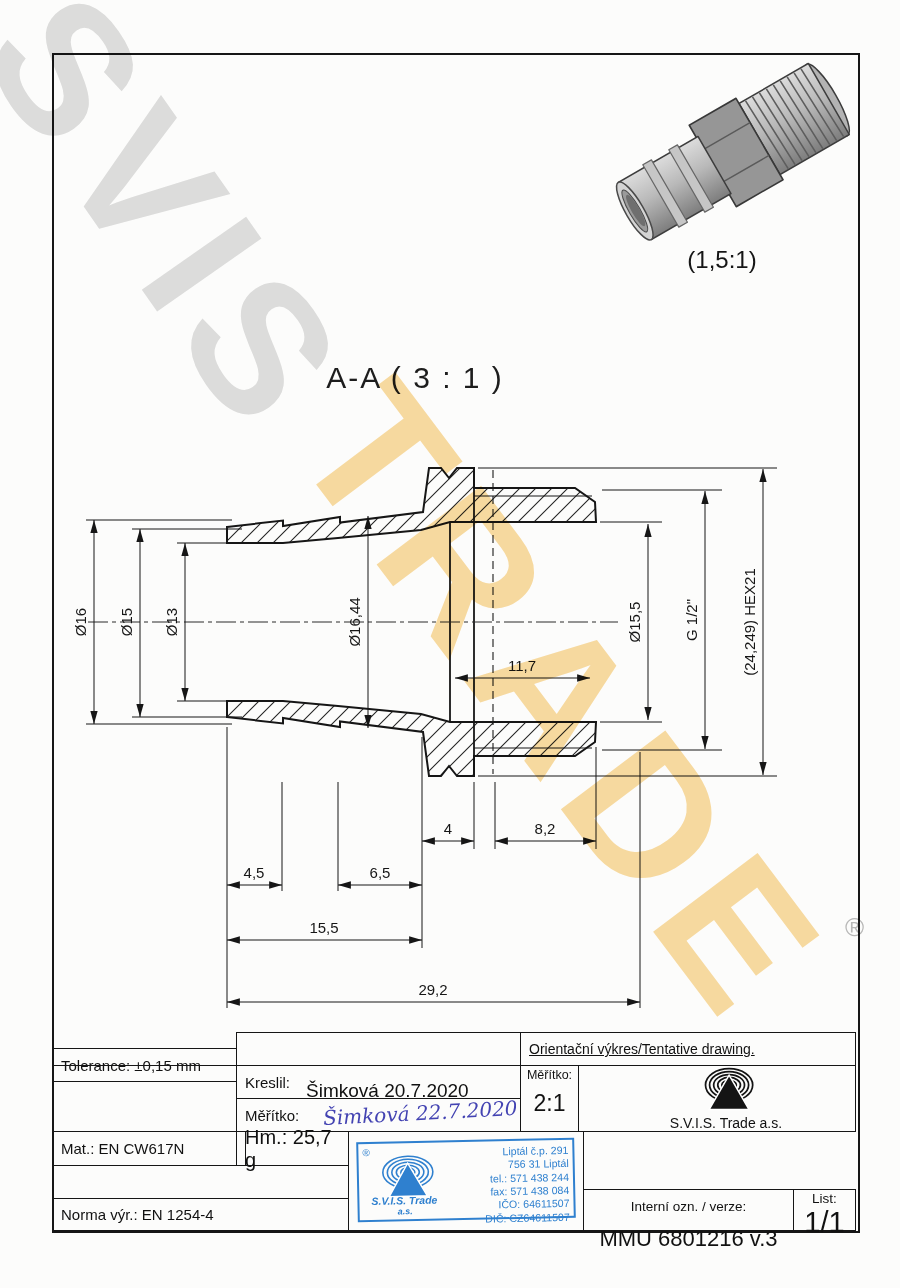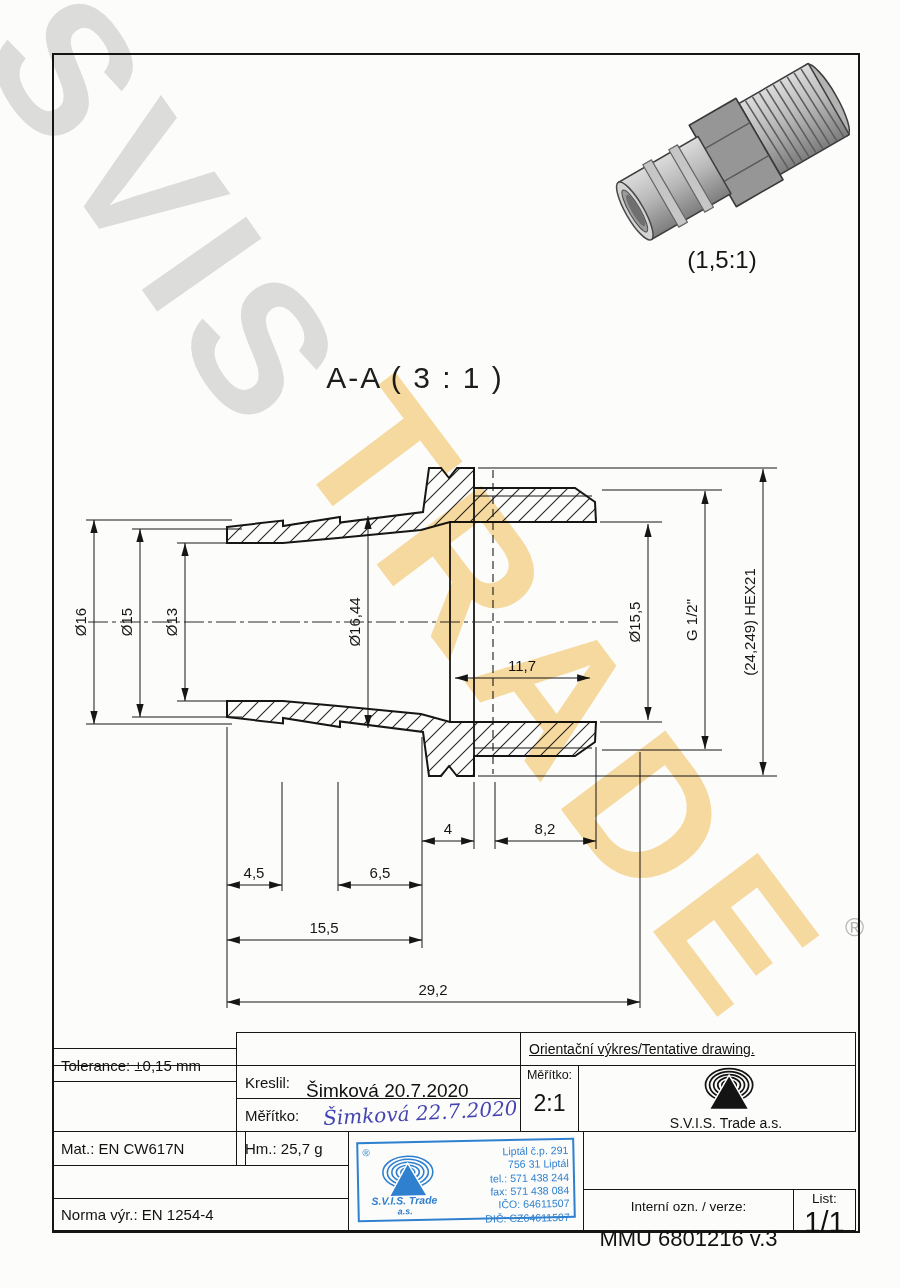--- a/index.html
+++ b/index.html
@@ -174,21 +174,21 @@
           <ellipse cx="36" cy="21" rx="8" ry="5.2"></ellipse>
         </g>
         <path d="M36,10 L58,48 L14,48 Z" fill="#141414" stroke="#ffffff" stroke-width="1.6"></path>
       </svg>
       <span style="font-size:14px;margin-left:18px;">S.V.I.S. Trade a.s.</span>
     </div>
 
     <div class="cell vcenter pad" style="left:0;top:99px;width:194px;height:35px;font-size:15px;">
         <span>Mat.: EN CW617N</span>
       </div>
-    <div class="cell vcenter pad" style="left:184px;top:99px;width:113px;height:35px;font-size:15px;">
+    <div class="cell vcenter pad" style="left:184px;top:99px;width:113px;height:35px;font-size:20px;">
         <span>Hm.: 25,7 g</span>
       </div>
     <div class="cell" style="left:0;top:133px;width:532px;height:34px;"></div>
     <div class="cell vcenter pad" style="left:0;top:166px;width:532px;height:33px;font-size:15px;">
         <span>Norma výr.: EN 1254-4</span>
       </div>
 
     <div class="cell" style="left:296px;top:99px;width:236px;height:100px;background:#fcfcfb;">
       <div class="stamp">
         <div class="lcol">

